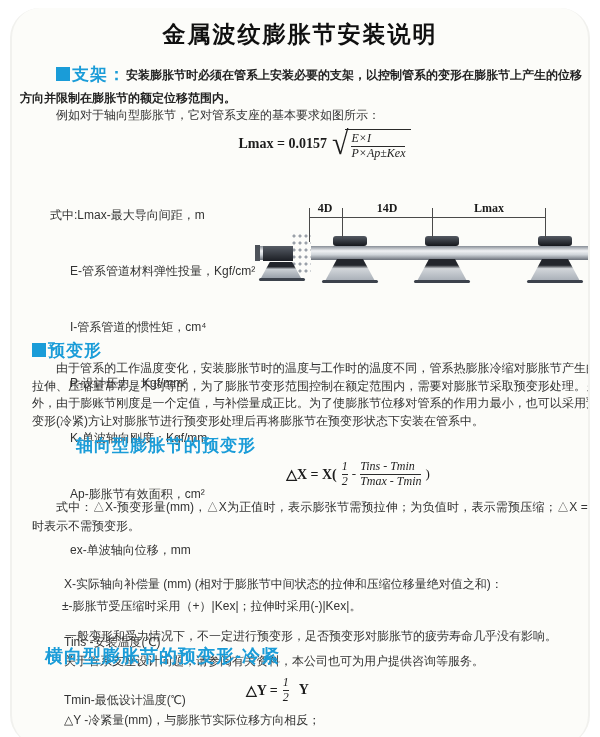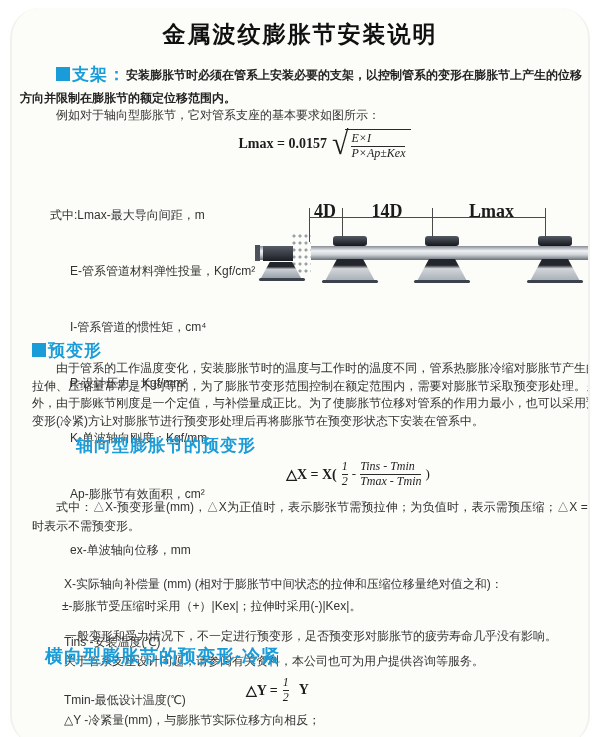--- a/index.html
+++ b/index.html
@@ -34,21 +34,21 @@
   #formula3{top:668px;left:130px;width:270px;}
   .fop{font-size:13px;margin:0 4px;}
   
   #varlist{top:161px;left:38px;font-size:12px;line-height:18.6px;white-space:pre;}
   #varlist .ind{padding-left:20px;}
   #varlist .pm{padding-left:12px;}
   #varlist .consult{padding-left:14px;}
   
   #diagram{left:243px;top:192px;width:355px;height:96px;}
   .dim-label{position:absolute;top:1px;font-family:"Liberation Serif",serif;font-weight:bold;
-             font-size:18px;color:#1b1b1b;text-align:center;width:40px;}
+             font-size:12px;color:#1b1b1b;text-align:center;width:40px;}
   .dim-line{position:absolute;top:17px;left:54px;width:236px;height:1px;background:#4a4a4a;}
   .tick{position:absolute;top:8px;width:1px;height:30px;background:#4a4a4a;z-index:5;}
   .pipe{position:absolute;left:2px;top:46px;width:351px;height:14px;
         background:linear-gradient(#878d96,#f0f2f4 35%,#cfd4d9 62%,#6b717a);z-index:1;}
   .pipe-end{position:absolute;left:0;top:45px;width:5px;height:16px;background:#4d525a;z-index:2;}
   .bellows{position:absolute;left:36px;top:33px;width:20px;height:41px;background-color:#fcfcf9;
            background-image:radial-gradient(circle at 3px 3px,#9aa0a8 1.3px,rgba(0,0,0,0) 1.8px);
            background-size:6px 7px;z-index:3;}
   .gsup{position:absolute;top:36px;width:56px;height:50px;z-index:4;}
   .cap{position:absolute;left:11px;top:0;width:34px;height:10px;border-radius:3px;

